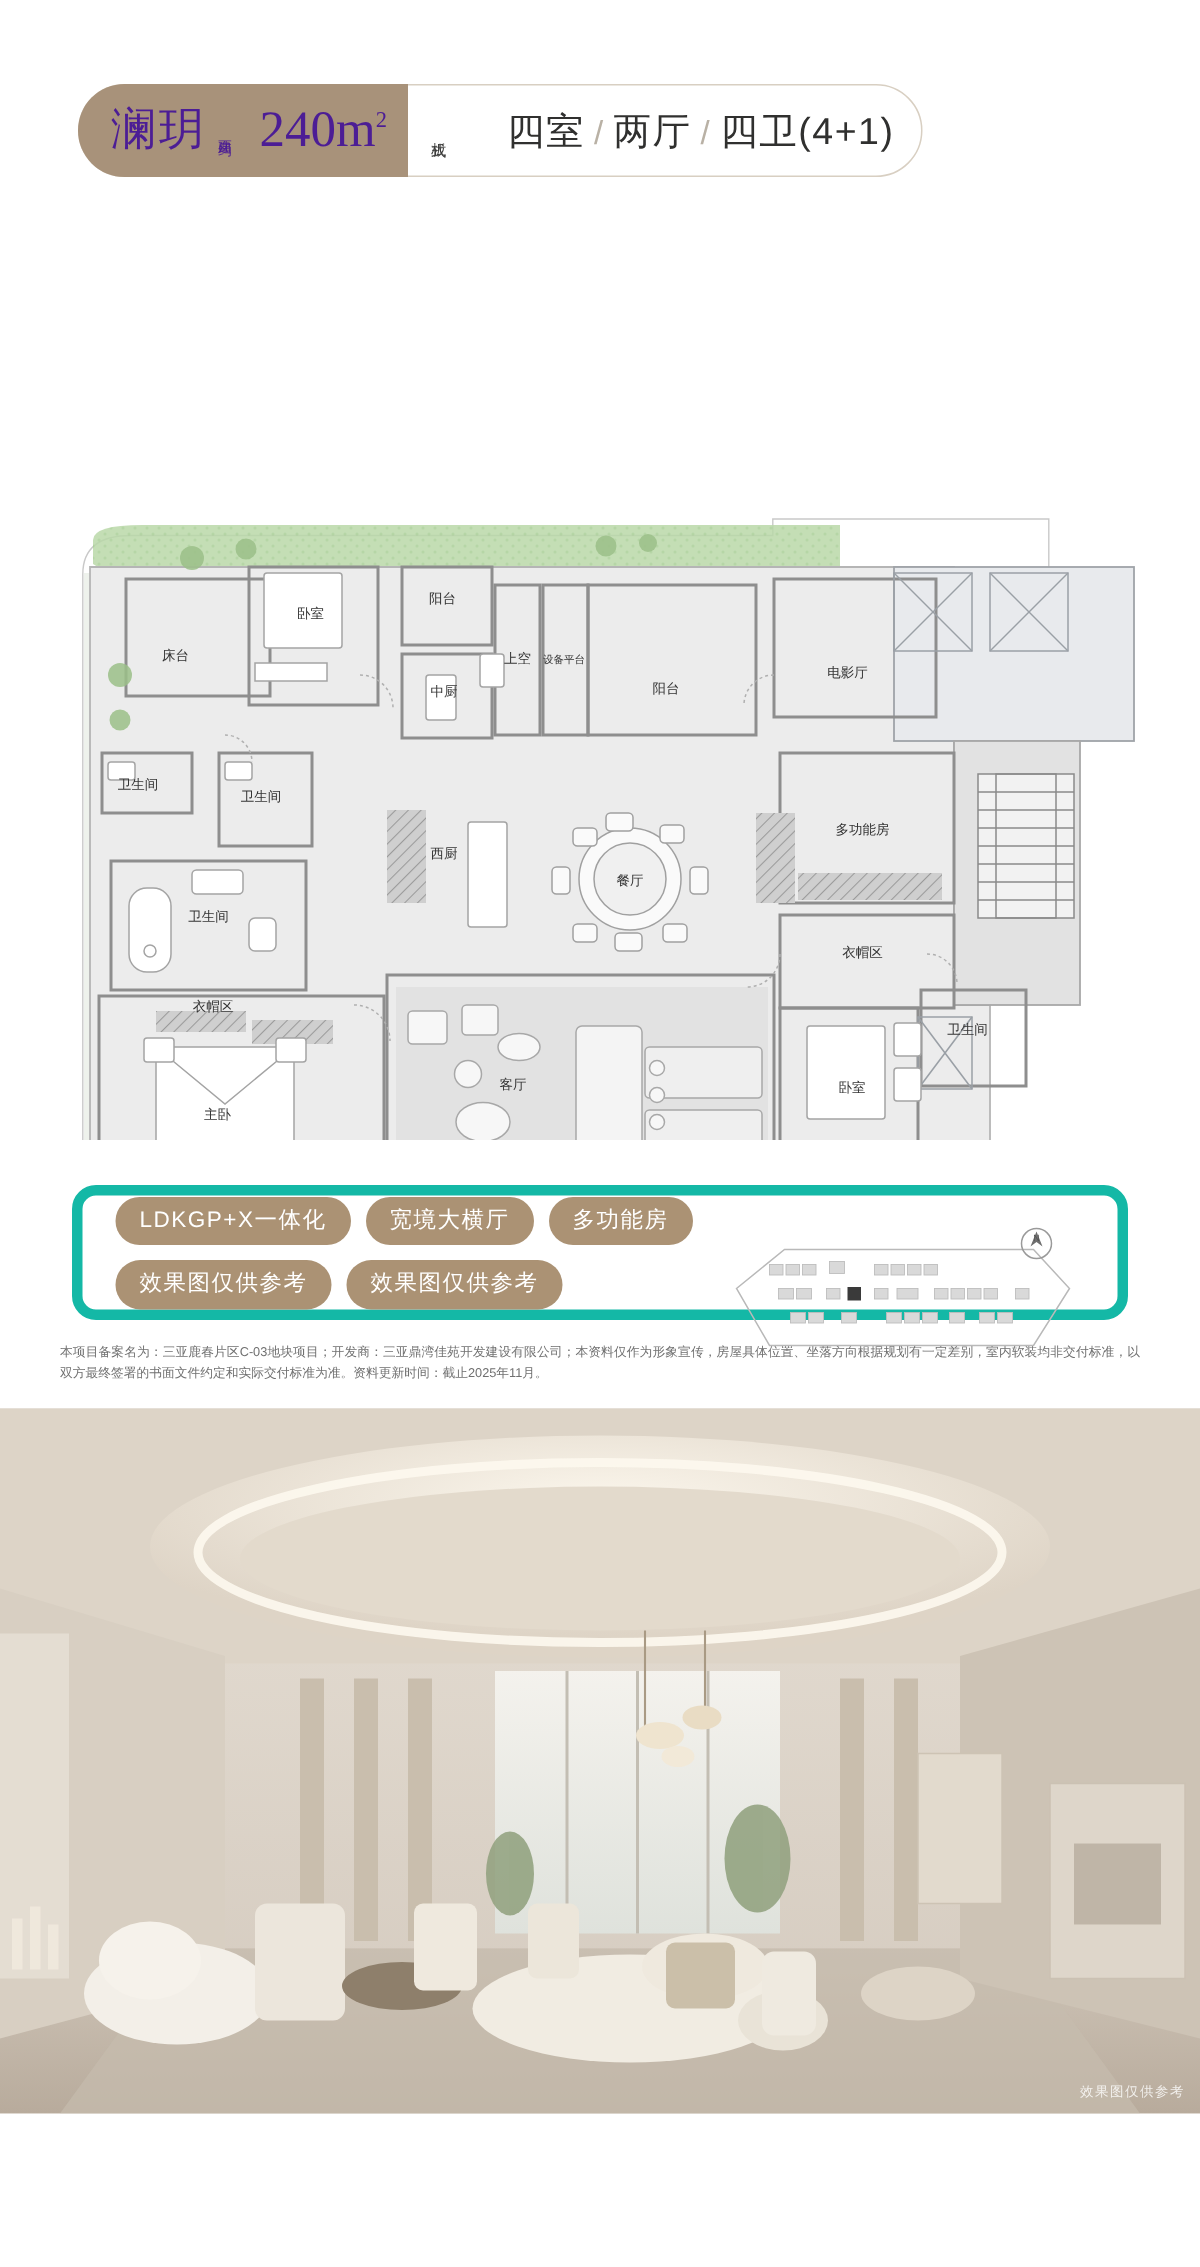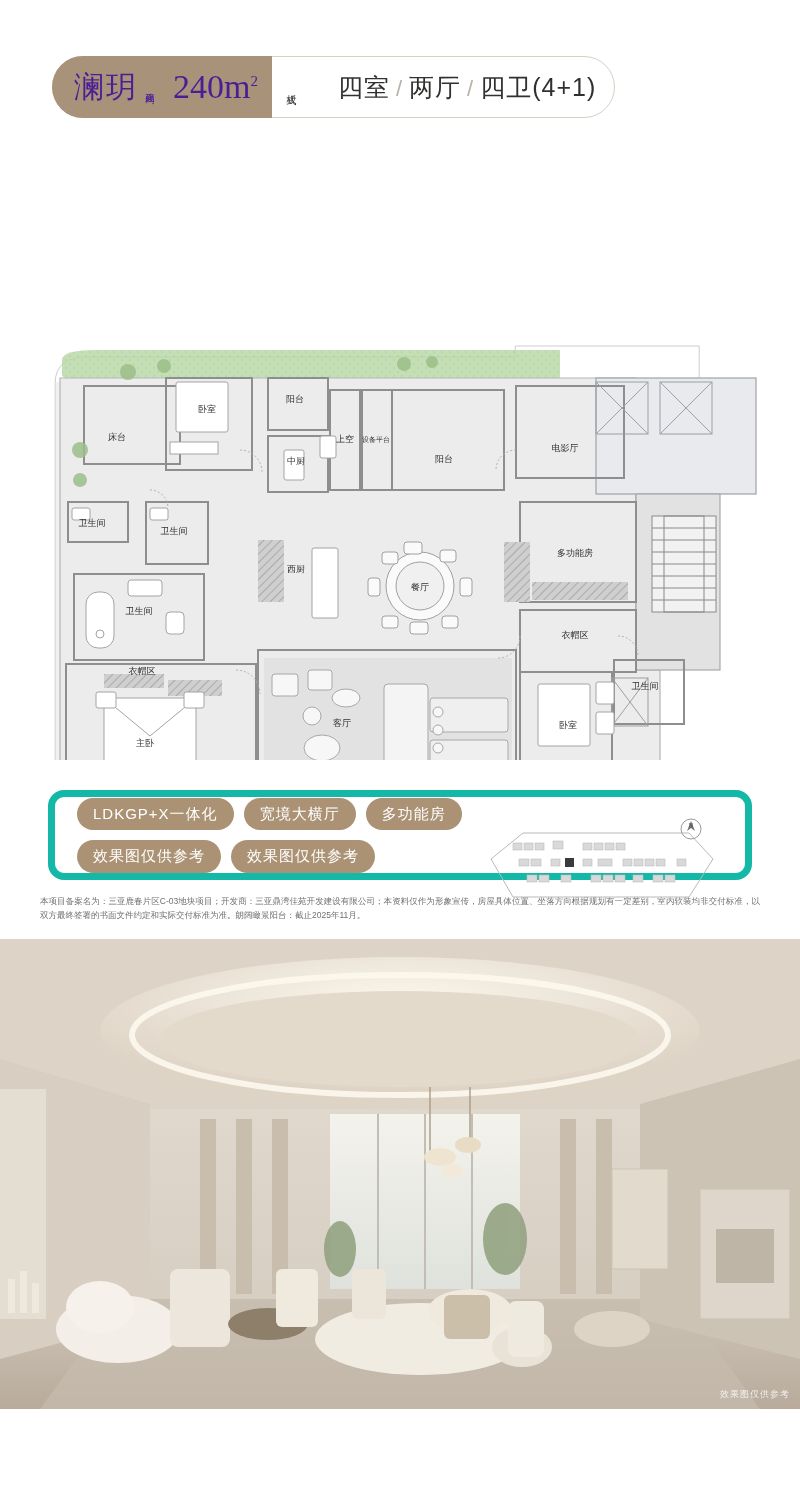--- a/index.html
+++ b/index.html
@@ -438,21 +438,21 @@
       </g>
       <rect x="82" y="43" width="9" height="9" fill="#3a3a3a"></rect>
       <g>
         <circle cx="208" cy="14" r="10" fill="none" stroke="#9a9a9a" stroke-width="1"></circle>
         <path d="M208 6 L212 16 L208 13 L204 16 Z" fill="#6f6f6f"></path>
         <text x="208" y="12" font-size="6" text-anchor="middle" fill="#555">N</text>
       </g>
     </svg>
   </div>
 
-  <div class="disclaimer">本项目备案名为：三亚鹿春片区C-03地块项目；开发商：三亚鼎湾佳苑开发建设有限公司；本资料仅作为形象宣传，房屋具体位置、坐落方向根据规划有一定差别，室内软装均非交付标准，以双方最终签署的书面文件约定和实际交付标准为准。朗阔瞰景阳台：截止2025年11月。</div>
+  <div class="disclaimer">本项目备案名为：三亚鹿春片区C-03地块项目；开发商：三亚鼎湾佳苑开发建设有限公司；本资料仅作为形象宣传，房屋具体位置、坐落方向根据规划有一定差别，室内软装均非交付标准，以双方最终签署的书面文件约定和实际交付标准为准。资料更新时间：截止2025年11月。</div>
 
   <div class="photo">
     <svg width="800" height="470" viewBox="0 0 800 470">
       <defs>
         <linearGradient id="wallg" x1="0" y1="0" x2="0" y2="1">
           <stop offset="0%" stop-color="#e7e0d6"></stop>
           <stop offset="100%" stop-color="#d3c9bd"></stop>
         </linearGradient>
         <linearGradient id="floorg" x1="0" y1="0" x2="0" y2="1">
           <stop offset="0%" stop-color="#cfc5b8"></stop>

